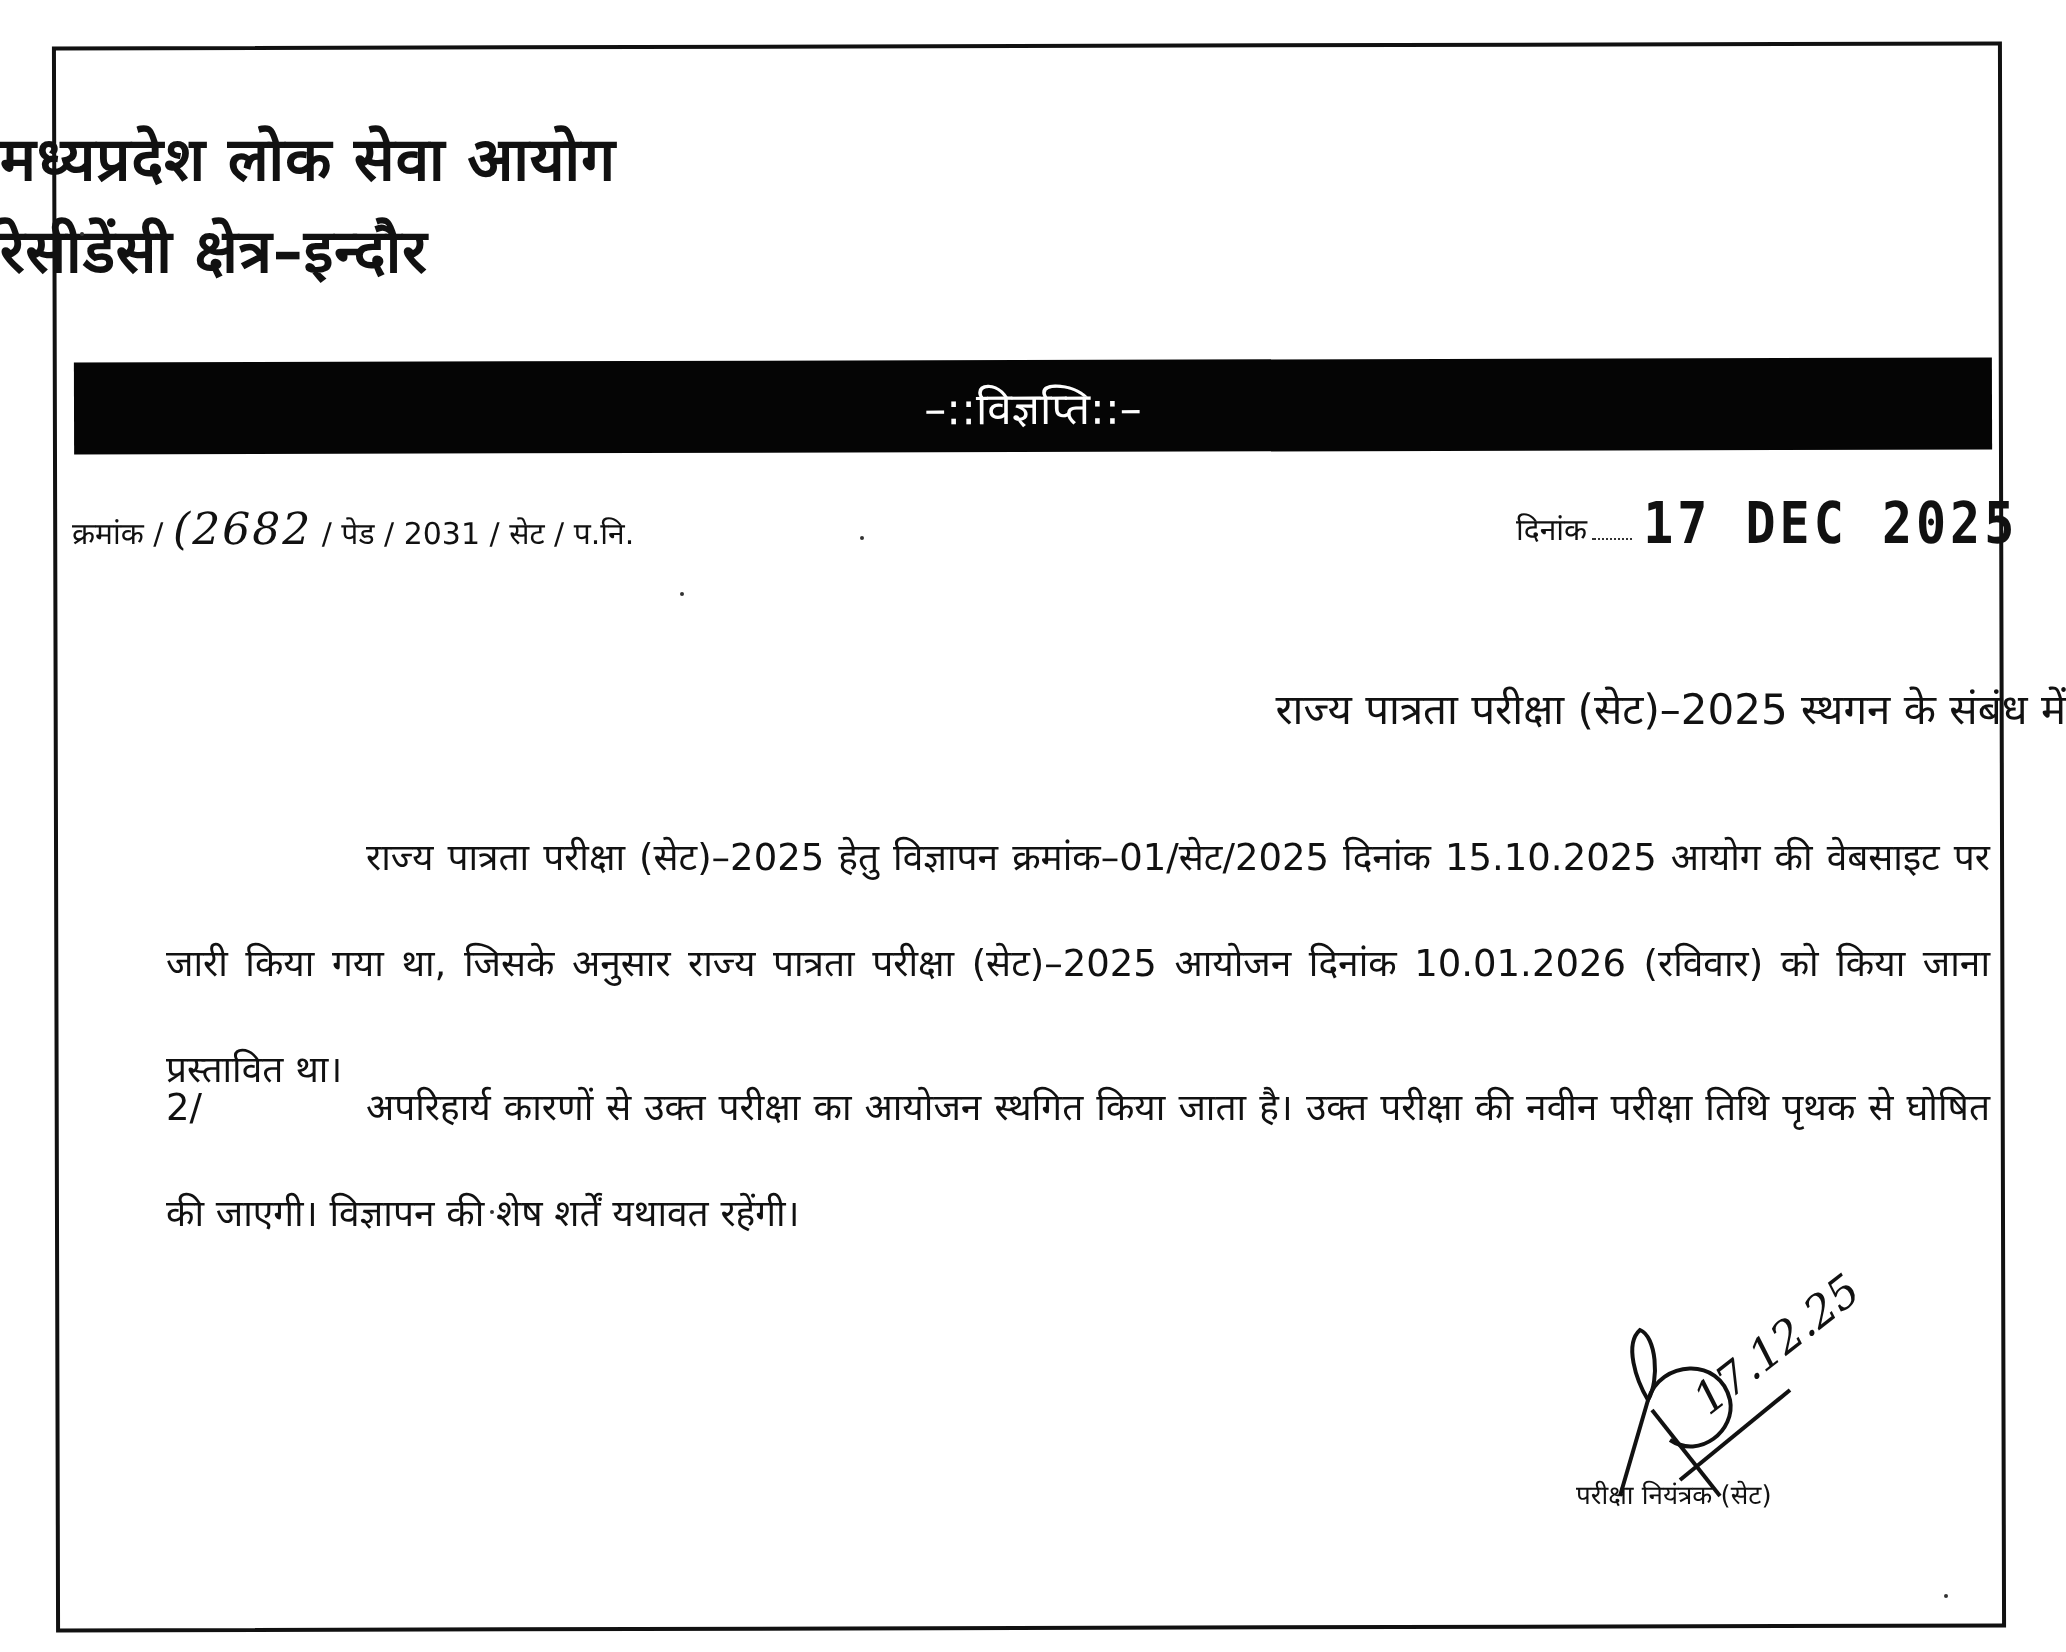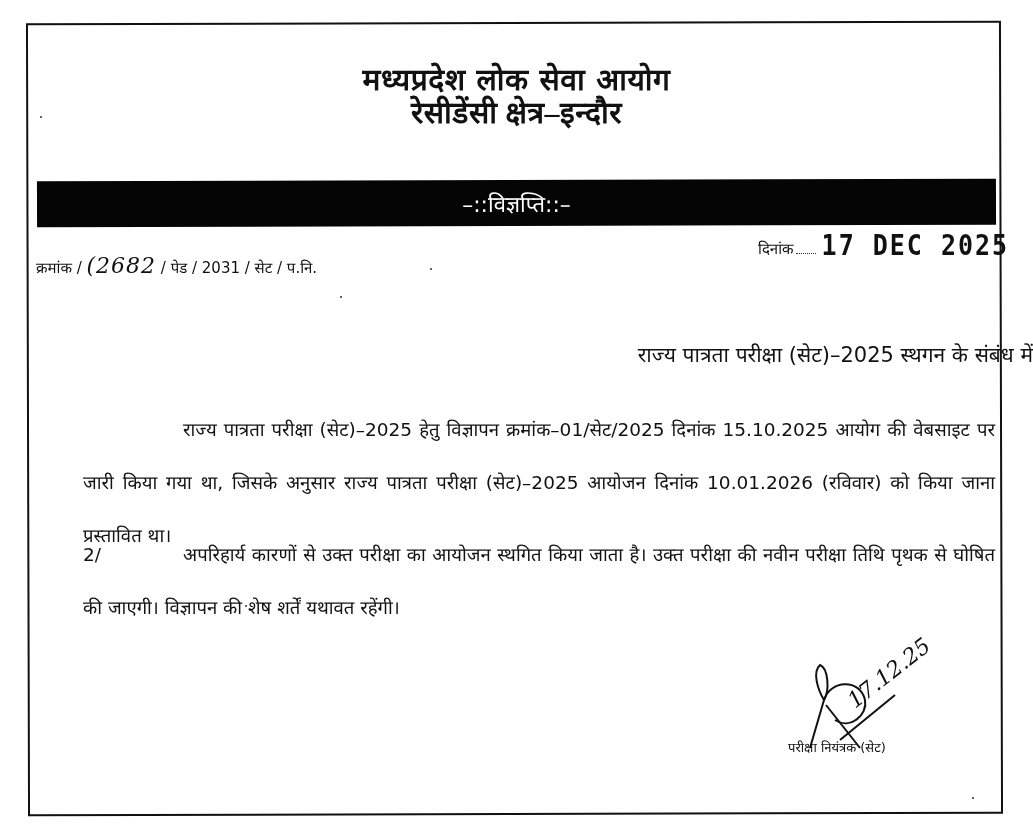--- a/index.html
+++ b/index.html
@@ -25,27 +25,26 @@
       border-top: 2.5px solid #111;
       border-bottom: 2.5px solid #111;
       border-right: 2.5px solid #111;
       transform: rotate(-0.15deg);
       box-sizing: border-box;
     }
     .header {
       position: absolute;
       left: 0;
       width: 1033px;
-      text-align: center;
       font-weight: bold;
       font-size: 30px;
       letter-spacing: 0.5px;
     }
     .header.line1 { top: 58px; }
-    .header.line2 { top: 91px; font-family: Liberation Serif, serif; }
+    .header.line2 { top: 104px; }
     .banner {
       position: absolute;
       left: 37px;
       top: 180px;
       width: 959px;
       height: 46px;
       background: #050505;
       color: #ffffff;
       display: flex;
       align-items: center;
@@ -63,21 +62,21 @@
     .ref .handwritten {
       font-family: "DejaVu Serif", serif;
       font-style: italic;
       font-size: 22px;
       letter-spacing: 1px;
       margin-top: 28px;
     }
     .date-line {
       position: absolute;
       left: 758px;
-      top: 231px;
+      top: 247px;
       font-size: 15px;
       white-space: nowrap;
       display: flex;
       align-items: baseline;
     }
     .date-line .dots {
       border-bottom: 1.5px dotted #333;
       display: inline-block;
       width: 20px;
       margin: 0 2px;

